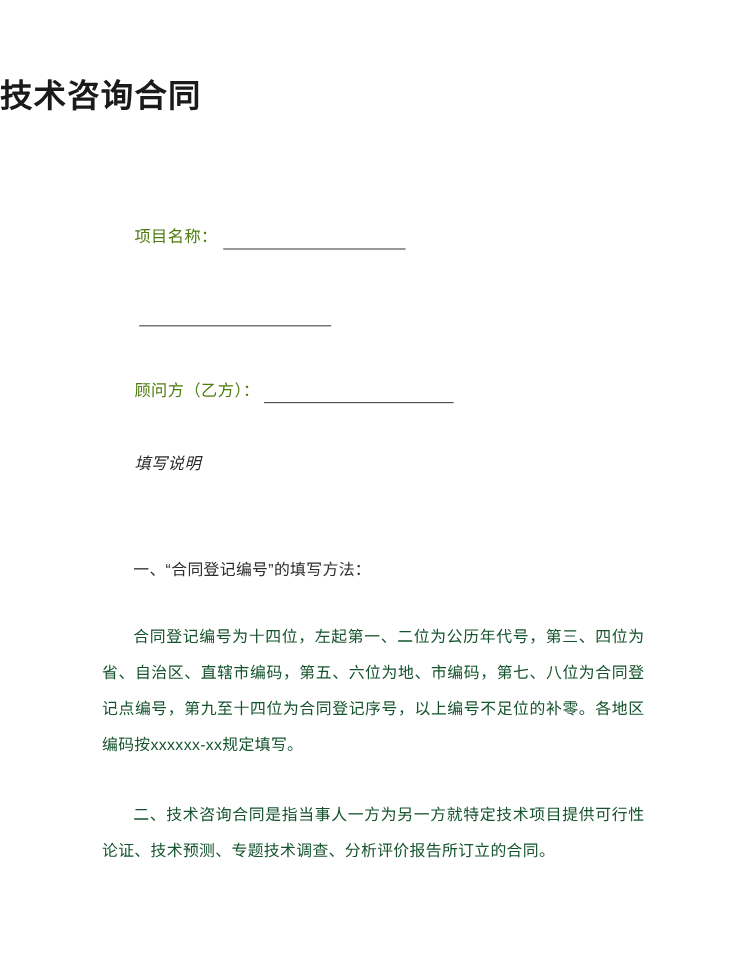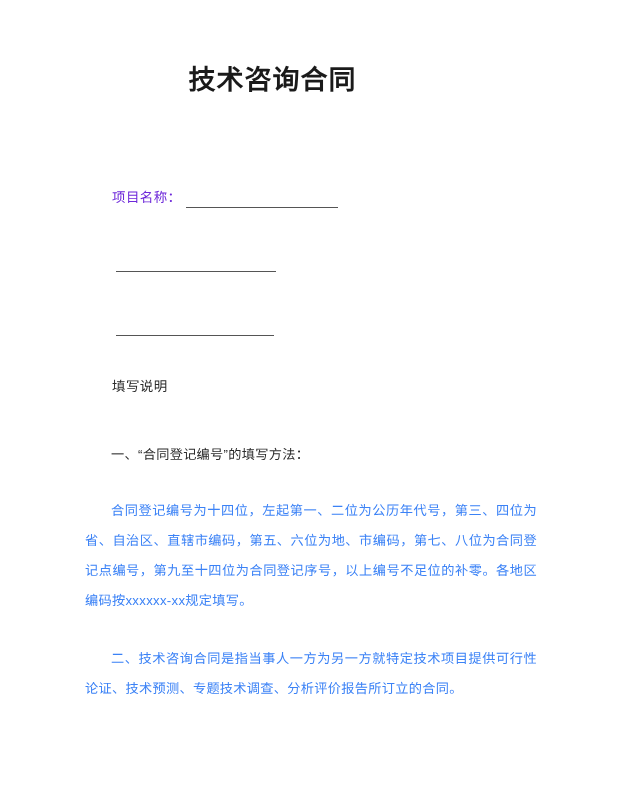--- a/index.html
+++ b/index.html
@@ -21,21 +21,21 @@
     overflow: hidden;
     box-sizing: border-box;
   }
 
   
   .doc-title {
     position: absolute;
     top: 62px;
     left: 0;
     width: 545px;
-    text-align: center;
+    text-align: left;
     font-family: "Liberation Serif", "DejaVu Serif", serif;
     font-size: 27px;
     font-weight: 700;
     line-height: 36px;
     color: #1a1a1a;
     letter-spacing: 1px;
   }
 
   
   .form-block {
@@ -48,21 +48,21 @@
   .field-row {
     display: flex;
     align-items: flex-end;
     height: 22px;
     margin-bottom: 42px;
   }
 
   .field-label {
     font-size: 13.5px;
     line-height: 20px;
-    color: #6d28d9;
+    color: #4d7c0f;
     white-space: nowrap;
     letter-spacing: 0.4px;
   }
 
   .field-rule {
     display: inline-block;
     height: 15px;
     margin-left: 4px;
     border-bottom: 1.3px solid #555555;
   }
@@ -73,43 +73,44 @@
 
   
   .section-heading {
     position: absolute;
     left: 112px;
     top: 376px;
     font-size: 13.5px;
     line-height: 22px;
     color: #2b2b2b;
     letter-spacing: 0.4px;
+    font-style: italic;
   }
 
   
   .body-block {
     position: absolute;
     left: 85px;
-    top: 440px;
+    top: 460px;
     width: 452px;
   }
 
   .clause-title {
     font-size: 13.2px;
     line-height: 30px;
     color: #2b2b2b;
     text-indent: 26px;
     letter-spacing: 0.3px;
     margin: 0 0 26px 0;
   }
 
   .clause-para {
     font-size: 13.2px;
     line-height: 30px;
-    color: #3b82f6;
+    color: #14532d;
     text-indent: 26px;
     text-align: justify;
     text-justify: inter-ideograph;
     letter-spacing: 0.3px;
     margin: 0 0 28px 0;
   }
 
   .clause-para.no-indent {
     text-indent: 26px;
     font-family: Liberation Serif, serif;
@@ -127,20 +128,21 @@
     <div class="field-row">
       <span class="field-label">项目名称：</span>
       <span class="field-rule rule-w1"></span>
     </div>
 
     <div class="field-row">
       <span class="field-rule rule-w2"></span>
     </div>
 
     <div class="field-row">
+      <span class="field-label">顾问方（乙方）：</span>
       <span class="field-rule rule-w3"></span>
     </div>
 
   </div>
 
   <div class="section-heading">填写说明</div>
 
   <div class="body-block">
 
     <p class="clause-title">一、“合同登记编号”的填写方法：</p>

